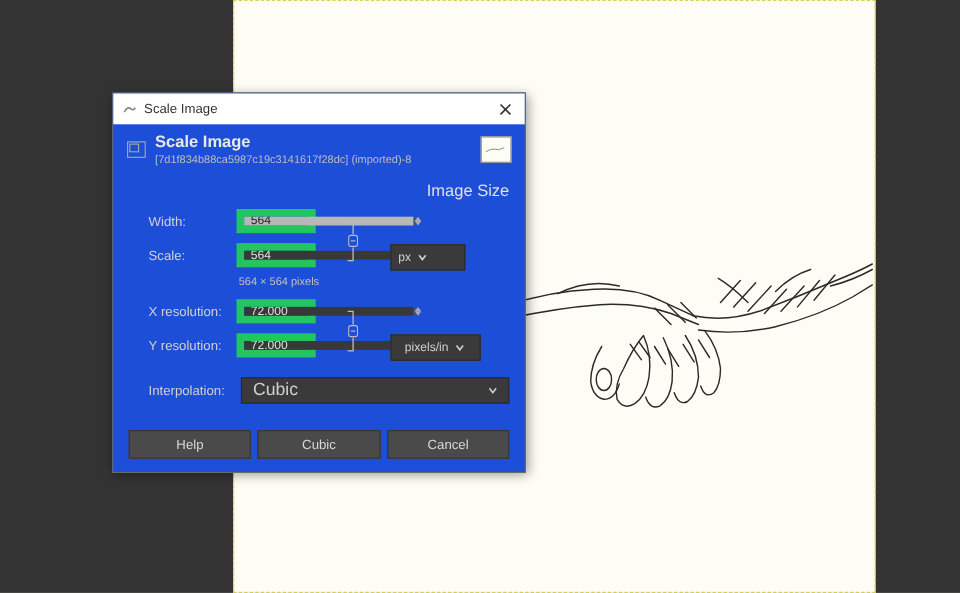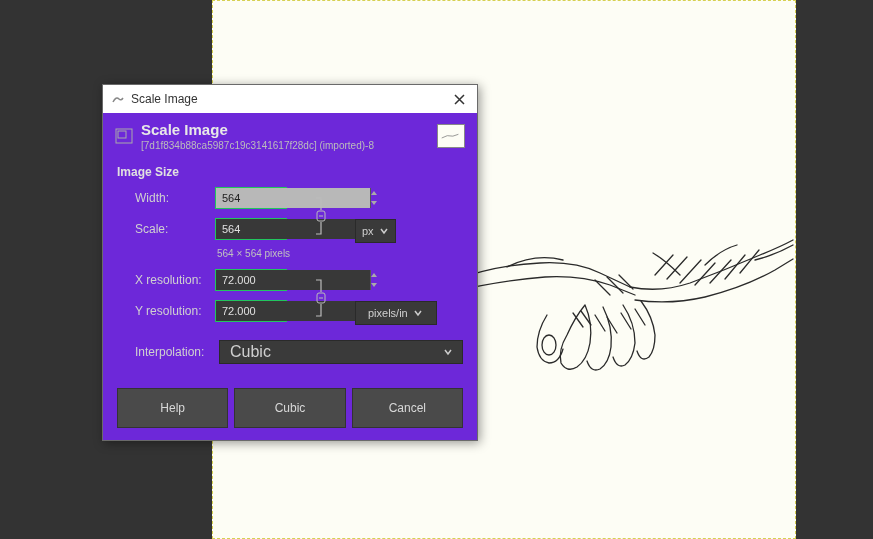--- a/index.html
+++ b/index.html
@@ -26,21 +26,21 @@
       top: 205px;
       width: 340px;
       height: 170px;
       pointer-events: none;
     }
     .dialog {
       position: absolute;
       left: 102px;
       top: 84px;
       width: 376px;
-      background: #6d28d9;
+      background: #1d4ed8;
       border: 1px solid #6a6a6a;
       box-shadow: 2px 2px 10px rgba(0,0,0,0.4);
     }
     .titlebar {
       background: #ffffff;
       height: 28px;
       display: flex;
       align-items: center;
       padding: 0 8px;
       gap: 6px;
@@ -88,41 +88,42 @@
       width: 28px;
       height: 24px;
       background: #fdfdf5;
       border: 1px solid #888;
     }
     .content {
       padding: 6px 14px 10px;
     }
     .section-title {
       color: #e0e0e0;
-      font-size: 12px;
-      font-weight: bold;
+      font-size: 15px;
+      font-weight: normal;
       margin-bottom: 8px;
+      text-align: right;
     }
     .field-row {
       display: flex;
       align-items: center;
       margin-bottom: 4px;
       margin-left: 18px;
     }
     .field-label {
       color: #d0d0d0;
       font-size: 12px;
       width: 80px;
     }
     .spinner {
       display: flex;
       width: 72px;
       height: 22px;
       background: #383838;
-      border: 1px solid #22c55e;
+      border: 7px solid #22c55e;
     }
     .spinner-input {
       flex: 1;
       background: #383838;
       color: #e0e0e0;
       border: none;
       font-size: 11px;
       padding: 0 6px;
       outline: none;
     }
@@ -150,21 +151,21 @@
       justify-content: center;
       position: relative;
     }
     .link-icon {
       width: 14px;
       height: 40px;
       position: relative;
     }
     .unit-select {
       height: 24px;
-      width: 41px;
+      width: 68px;
       background: #3a3a3a;
       color: #d0d0d0;
       border: 1px solid #2a2a2a;
       font-size: 11px;
       display: flex;
       align-items: center;
       padding: 0 6px;
       gap: 6px;
       cursor: pointer;
     }
@@ -197,21 +198,21 @@
       cursor: pointer;
       margin-left: 4px;
     }
     .button-row {
       display: flex;
       gap: 6px;
       padding: 10px 14px 12px;
     }
     .btn {
       flex: 1;
-      height: 40px;
+      height: 26px;
       background: #4a4a4a;
       color: #d8d8d8;
       border: 1px solid #333;
       font-size: 12px;
       display: flex;
       align-items: center;
       justify-content: center;
       cursor: pointer;
     }
     .btn.highlight {

